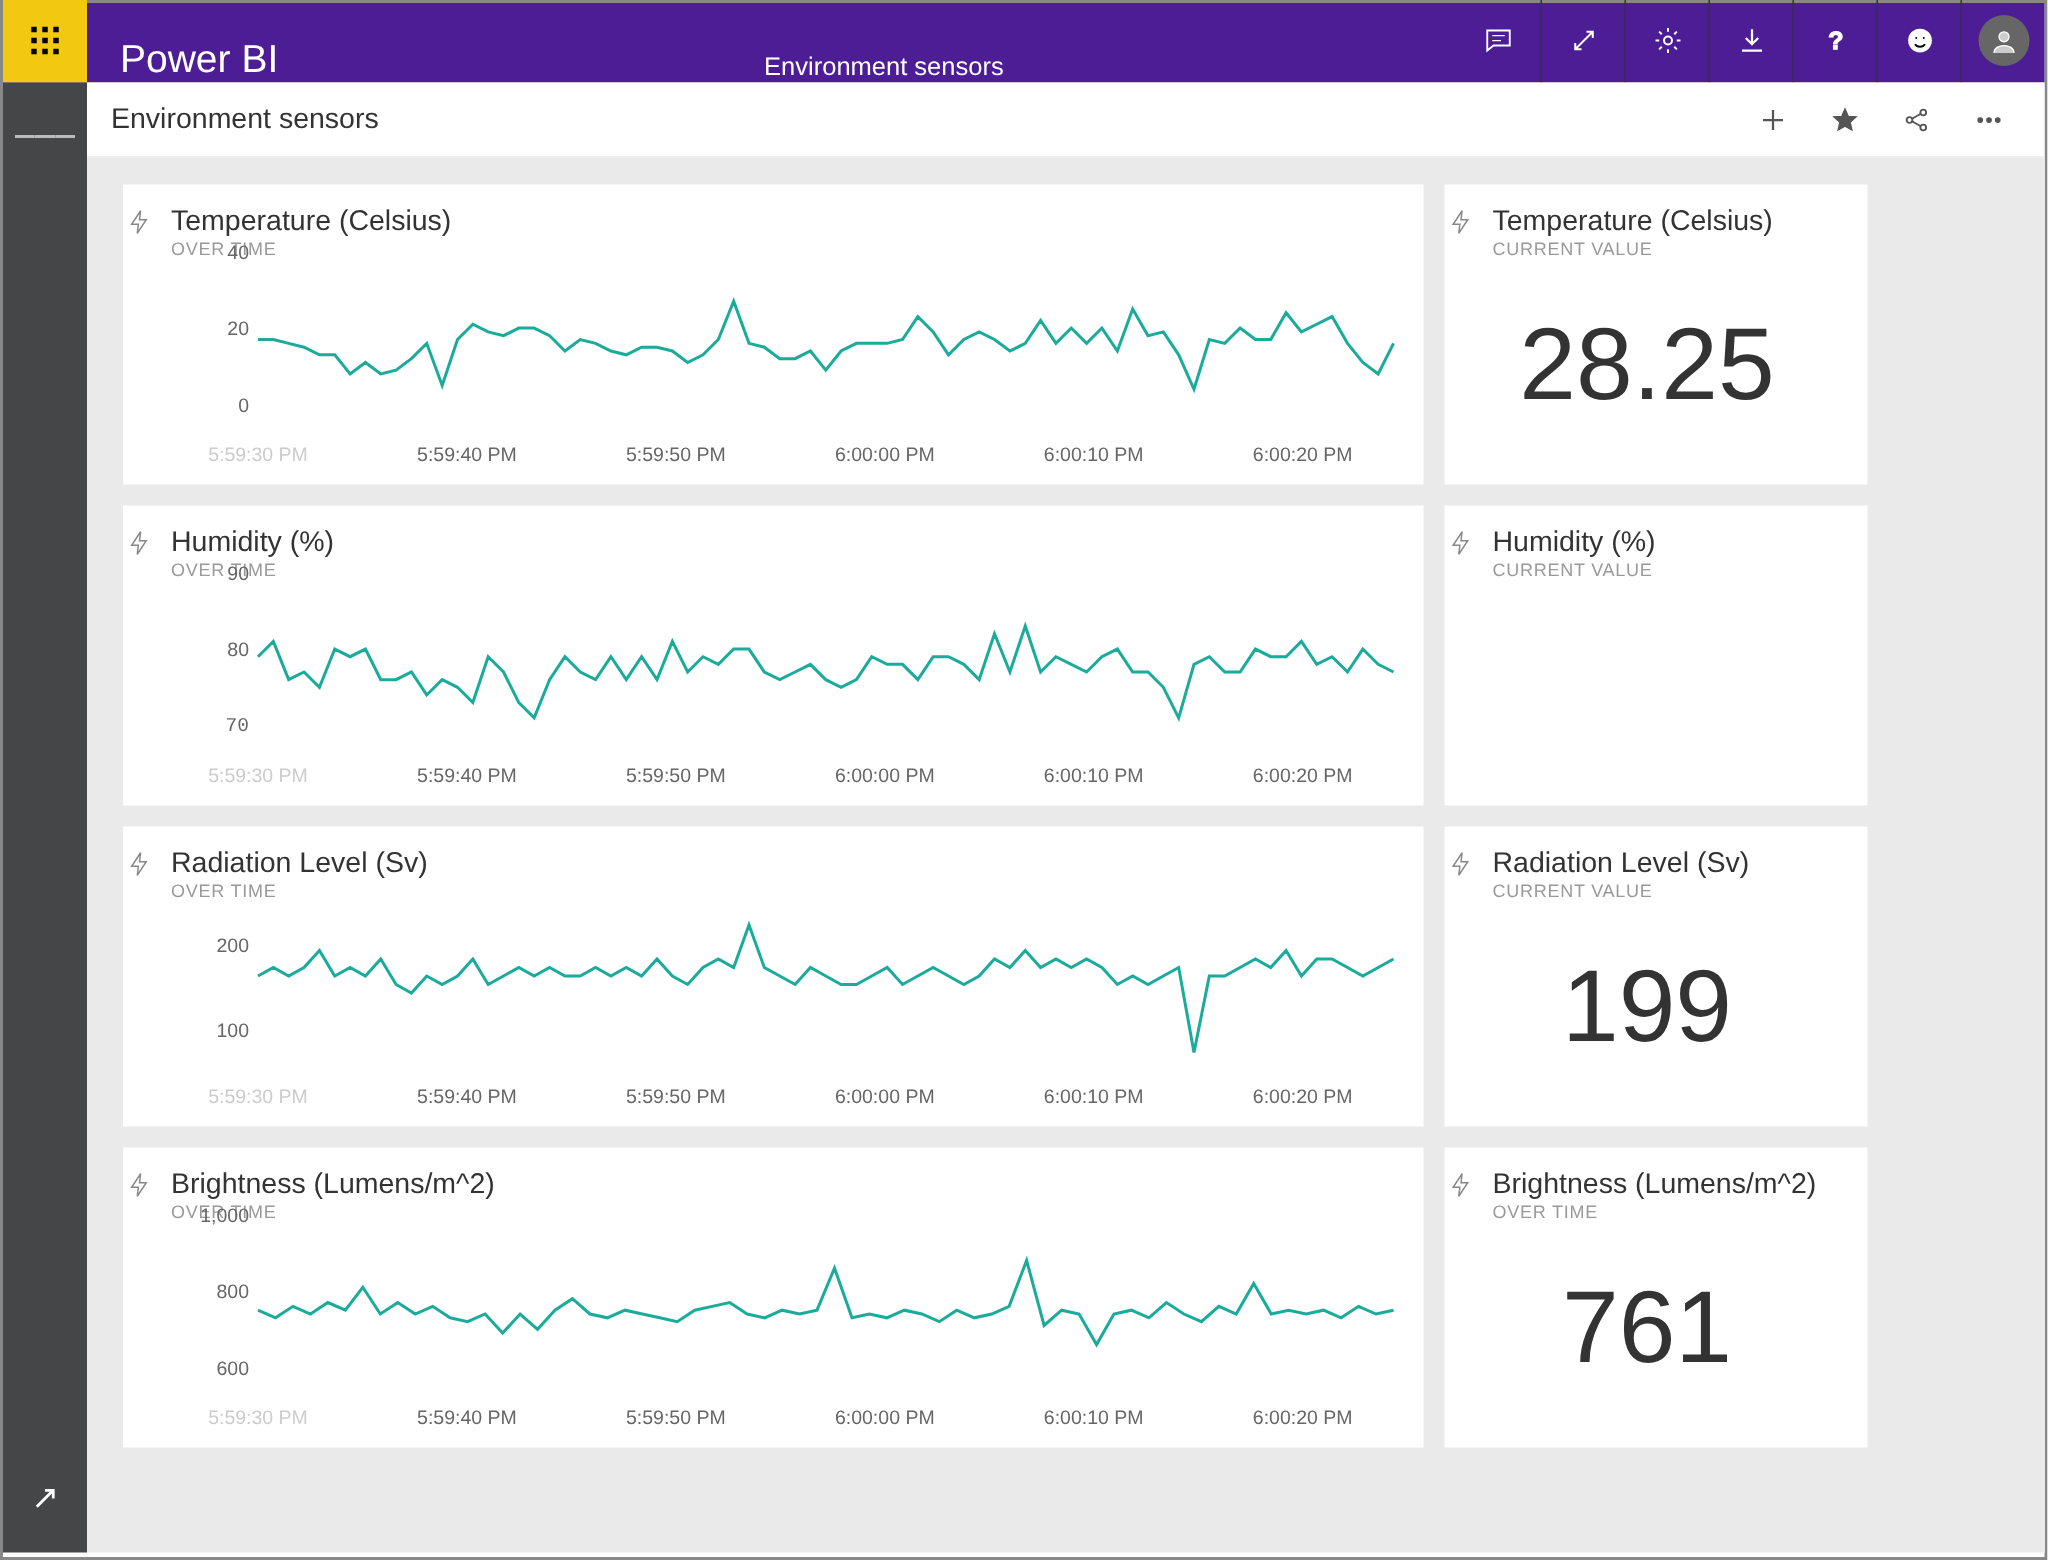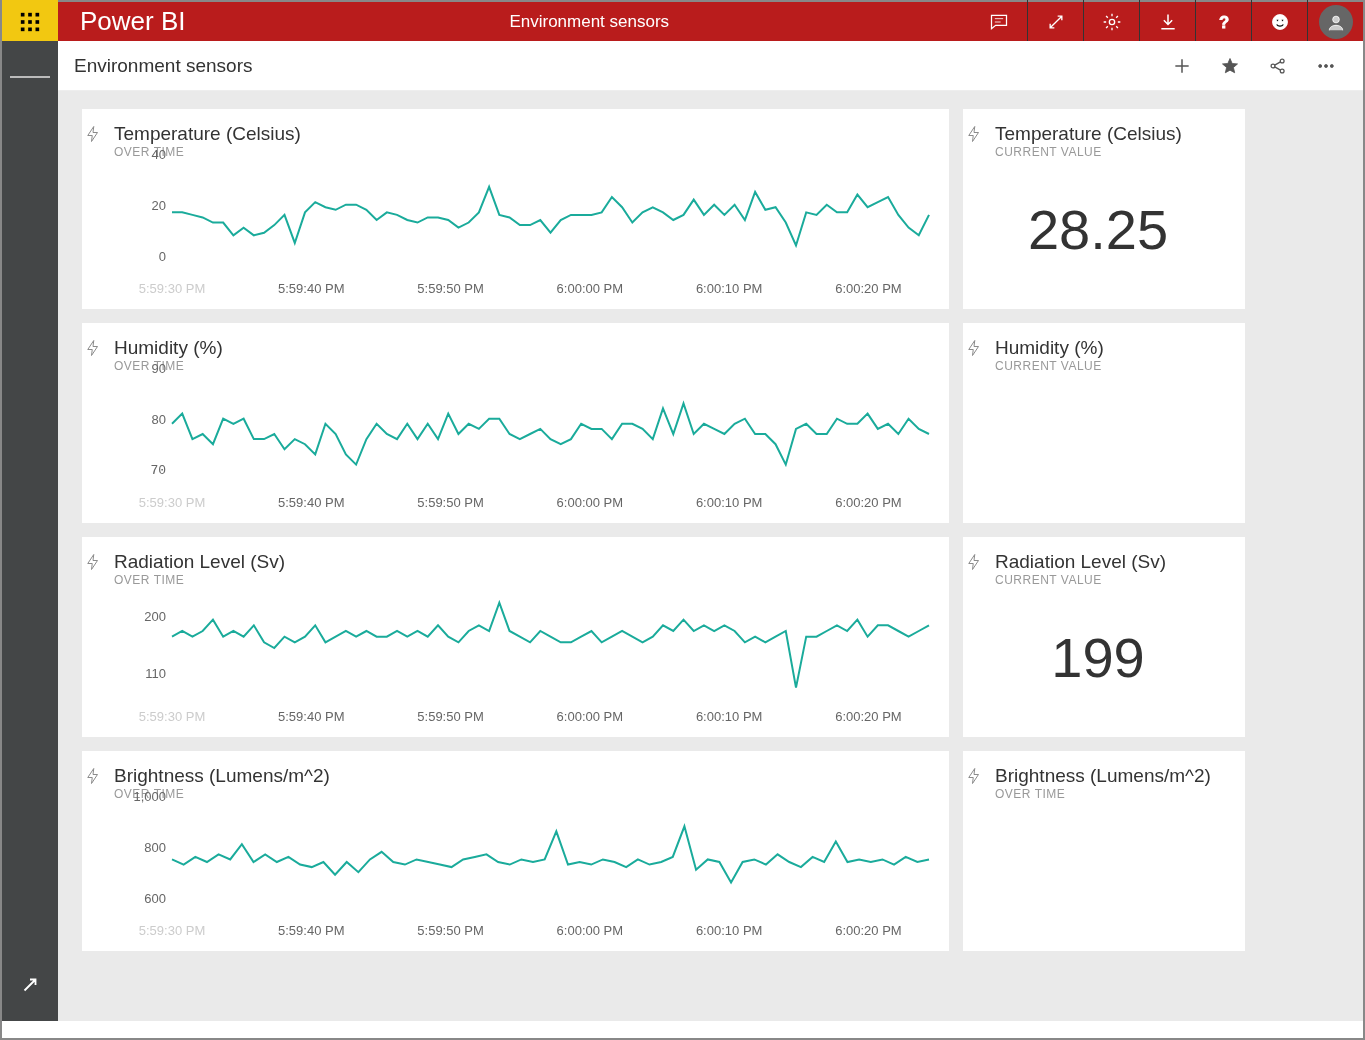--- a/index.html
+++ b/index.html
@@ -8,24 +8,24 @@
     height: 1040px;
     font-family: "Segoe UI", -apple-system, Helvetica, Arial, sans-serif;
     background: #ffffff;
     overflow: hidden;
   }
   .frame { border: 2px solid #888; width:1365px; height:1040px; position:relative; }
 
   
   .topbar {
     display: flex;
-    height: 39px;
-    background: #b91c1c;
+    height: 53px;
+    background: #4c1d95;
     color: #fff;
-    align-items: center;
+    align-items: flex-end;
   }
   .topbar .box {
     width: 56px; height: 56px;
     display:flex; align-items:center; justify-content:center;
     border-left: 1px solid #333;
     cursor:pointer;
   }
   .topbar .box:first-child { border-left:none; }
   .logo-box { background:#F2C811; color:#000; }
   .logo-box svg { width:22px; height:22px; }
@@ -96,21 +96,21 @@
   }
   .tile.chart { flex: 0 0 867px; height: 200px; }
   .tile.value { flex: 0 0 282px; height: 200px; display:flex; flex-direction:column; }
   .tile-head { display:flex; align-items:flex-start; gap:10px; }
   .bolt { flex:0 0 20px; margin-top:2px; }
   .bolt svg { width:18px; height:18px; stroke:#888; fill:none; stroke-width:1.5; }
   .tile-titles .t1 { font-size:19px; color:#333; font-weight:400; }
   .tile-titles .t2 { font-size:12px; color:#999; letter-spacing:0.5px; margin-top:0; text-transform:uppercase; }
   .bignum {
     flex:1; display:flex; align-items:center; justify-content:center;
-    font-size: 56px; font-weight:300; color:#333;
+    font-size: 68px; font-weight:300; color:#333;
   }
 
   .chart-area {
     position:absolute;
     left: 90px; right: 20px; top: 60px; bottom: 38px;
   }
   .chart-area svg { width:100%; height:100%; overflow:visible; }
   .chart-area svg .line { fill:none; stroke:#1aab9b; stroke-width:2; }
   .y-axis { position:absolute; left:36px; top:60px; bottom:38px; width:52px; }
   .y-tick { position:absolute; right:4px; font-size:13px; color:#666; transform:translateY(-50%); }
@@ -319,21 +319,21 @@
               <div class="tile-head">
                 <div class="bolt"><svg viewBox="0 0 24 24">
                     <path d="M13 2L5 14h6l-1 8 8-12h-6l1-8z" fill="none" stroke="#888" stroke-width="1.3"></path>
                   </svg></div>
                 <div class="tile-titles">
                   <div class="t1">Radiation Level (Sv)</div>
                   <div class="t2">OVER TIME</div>
                 </div>
               </div>
               <div class="y-axis">
-                <div class="y-tick" style="bottom: 11.1111%;">110</div>
+                <div class="y-tick" style="bottom: 11.1111%;">100</div>
                 <div class="y-tick" style="bottom: 66.6667%;">200</div>
               </div>
               <div class="chart-area"><svg viewBox="0 0 1000 300" preserveAspectRatio="none">
                   <path class="line" d="M0.0 116.7 L13.5 100.0 L27.0 116.7 L40.5 100.0 L54.1 66.7 L67.6 116.7 L81.1 100.0 L94.6 116.7 L108.1 83.3 L121.6 133.3 L135.1 150.0 L148.6 116.7 L162.2 133.3 L175.7 116.7 L189.2 83.3 L202.7 133.3 L216.2 116.7 L229.7 100.0 L243.2 116.7 L256.8 100.0 L270.3 116.7 L283.8 116.7 L297.3 100.0 L310.8 116.7 L324.3 100.0 L337.8 116.7 L351.4 83.3 L364.9 116.7 L378.4 133.3 L391.9 100.0 L405.4 83.3 L418.9 100.0 L432.4 16.7 L445.9 100.0 L459.5 116.7 L473.0 133.3 L486.5 100.0 L500.0 116.7 L513.5 133.3 L527.0 133.3 L540.5 116.7 L554.1 100.0 L567.6 133.3 L581.1 116.7 L594.6 100.0 L608.1 116.7 L621.6 133.3 L635.1 116.7 L648.6 83.3 L662.2 100.0 L675.7 66.7 L689.2 100.0 L702.7 83.3 L716.2 100.0 L729.7 83.3 L743.2 100.0 L756.8 133.3 L770.3 116.7 L783.8 133.3 L797.3 116.7 L810.8 100.0 L824.3 266.7 L837.8 116.7 L851.4 116.7 L864.9 100.0 L878.4 83.3 L891.9 100.0 L905.4 66.7 L918.9 116.7 L932.4 83.3 L945.9 83.3 L959.5 100.0 L973.0 116.7 L986.5 100.0 L1000.0 83.3 " vector-effect="non-scaling-stroke"></path>
                 </svg></div>
               <div class="x-axis">
                 <div class="x-tick faded" style="left: 0%;">5:59:30 PM</div>
                 <div class="x-tick" style="left: 18.4%;">5:59:40 PM</div>
                 <div class="x-tick" style="left: 36.8%;">5:59:50 PM</div>
                 <div class="x-tick" style="left: 55.2%;">6:00:00 PM</div>
@@ -385,18 +385,19 @@
             <div class="tile value">
               <div class="tile-head">
                 <div class="bolt"><svg viewBox="0 0 24 24">
                     <path d="M13 2L5 14h6l-1 8 8-12h-6l1-8z" fill="none" stroke="#888" stroke-width="1.3"></path>
                   </svg></div>
                 <div class="tile-titles">
                   <div class="t1">Brightness (Lumens/m^2)</div>
                   <div class="t2">OVER TIME</div>
                 </div>
               </div>
+              <div class="bignum">761</div>
             </div>
           </div>
         </div>
     </div>
   </div>
 </div>
 
 </body></html>

